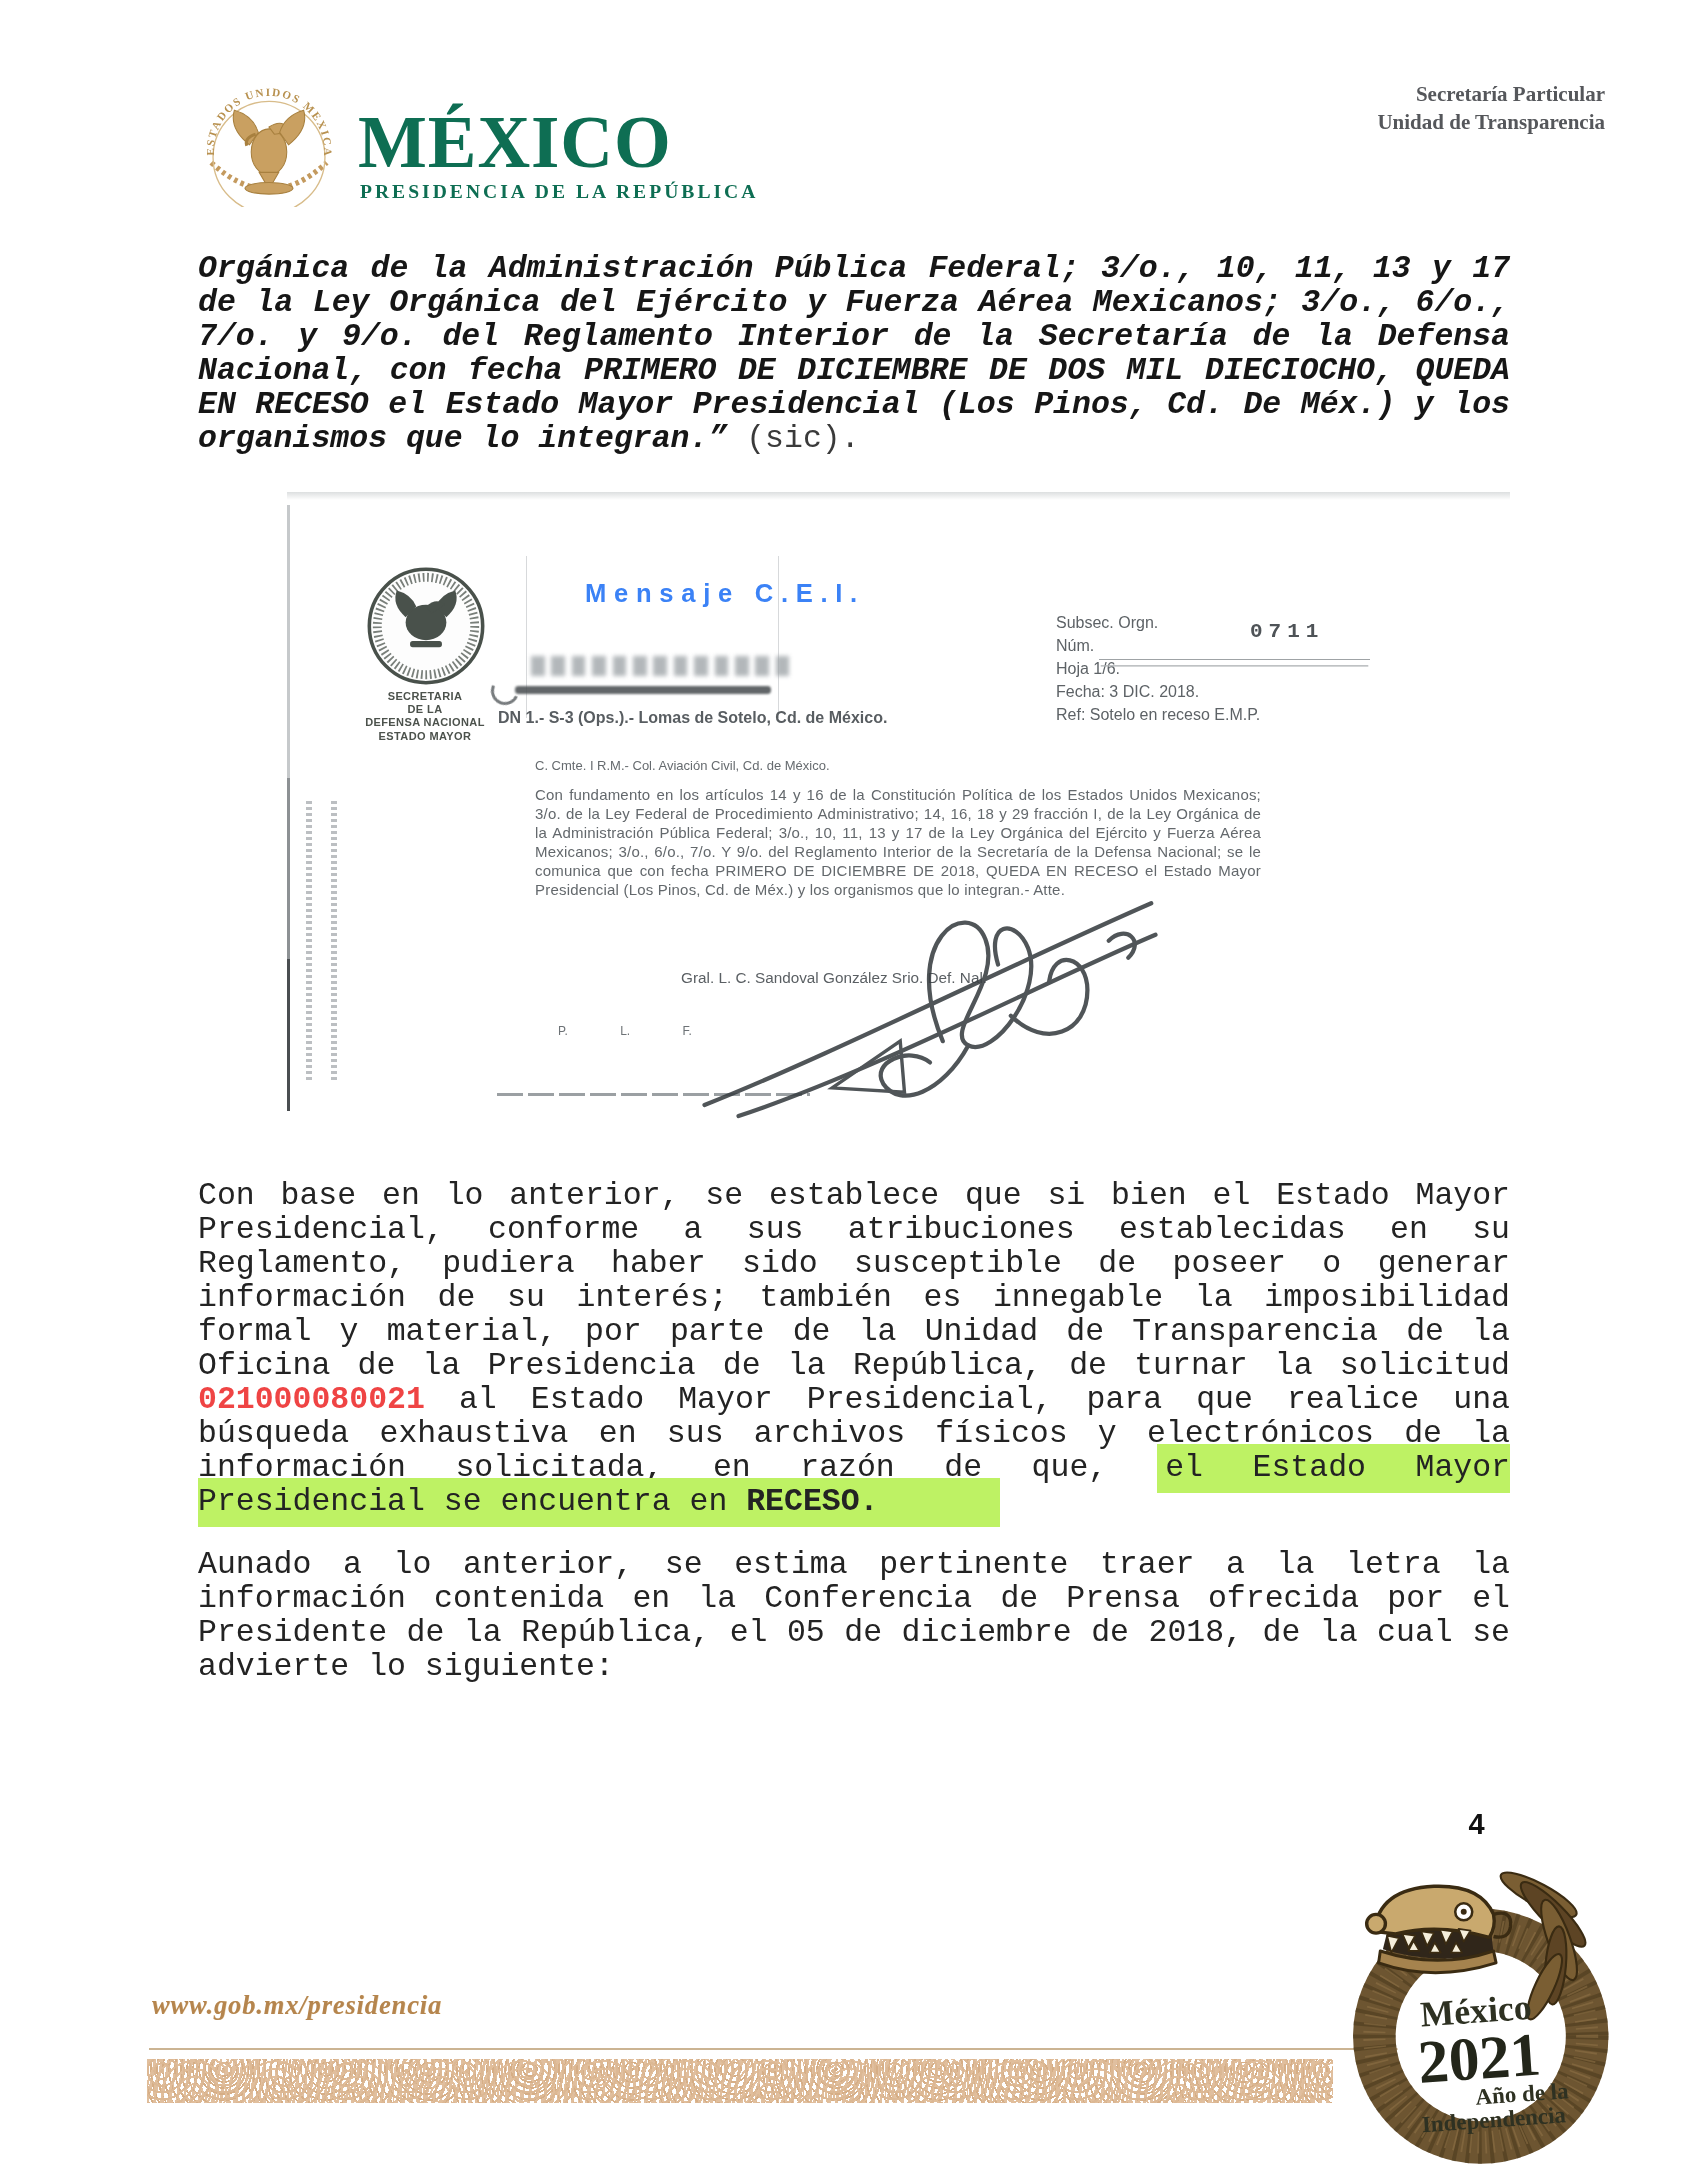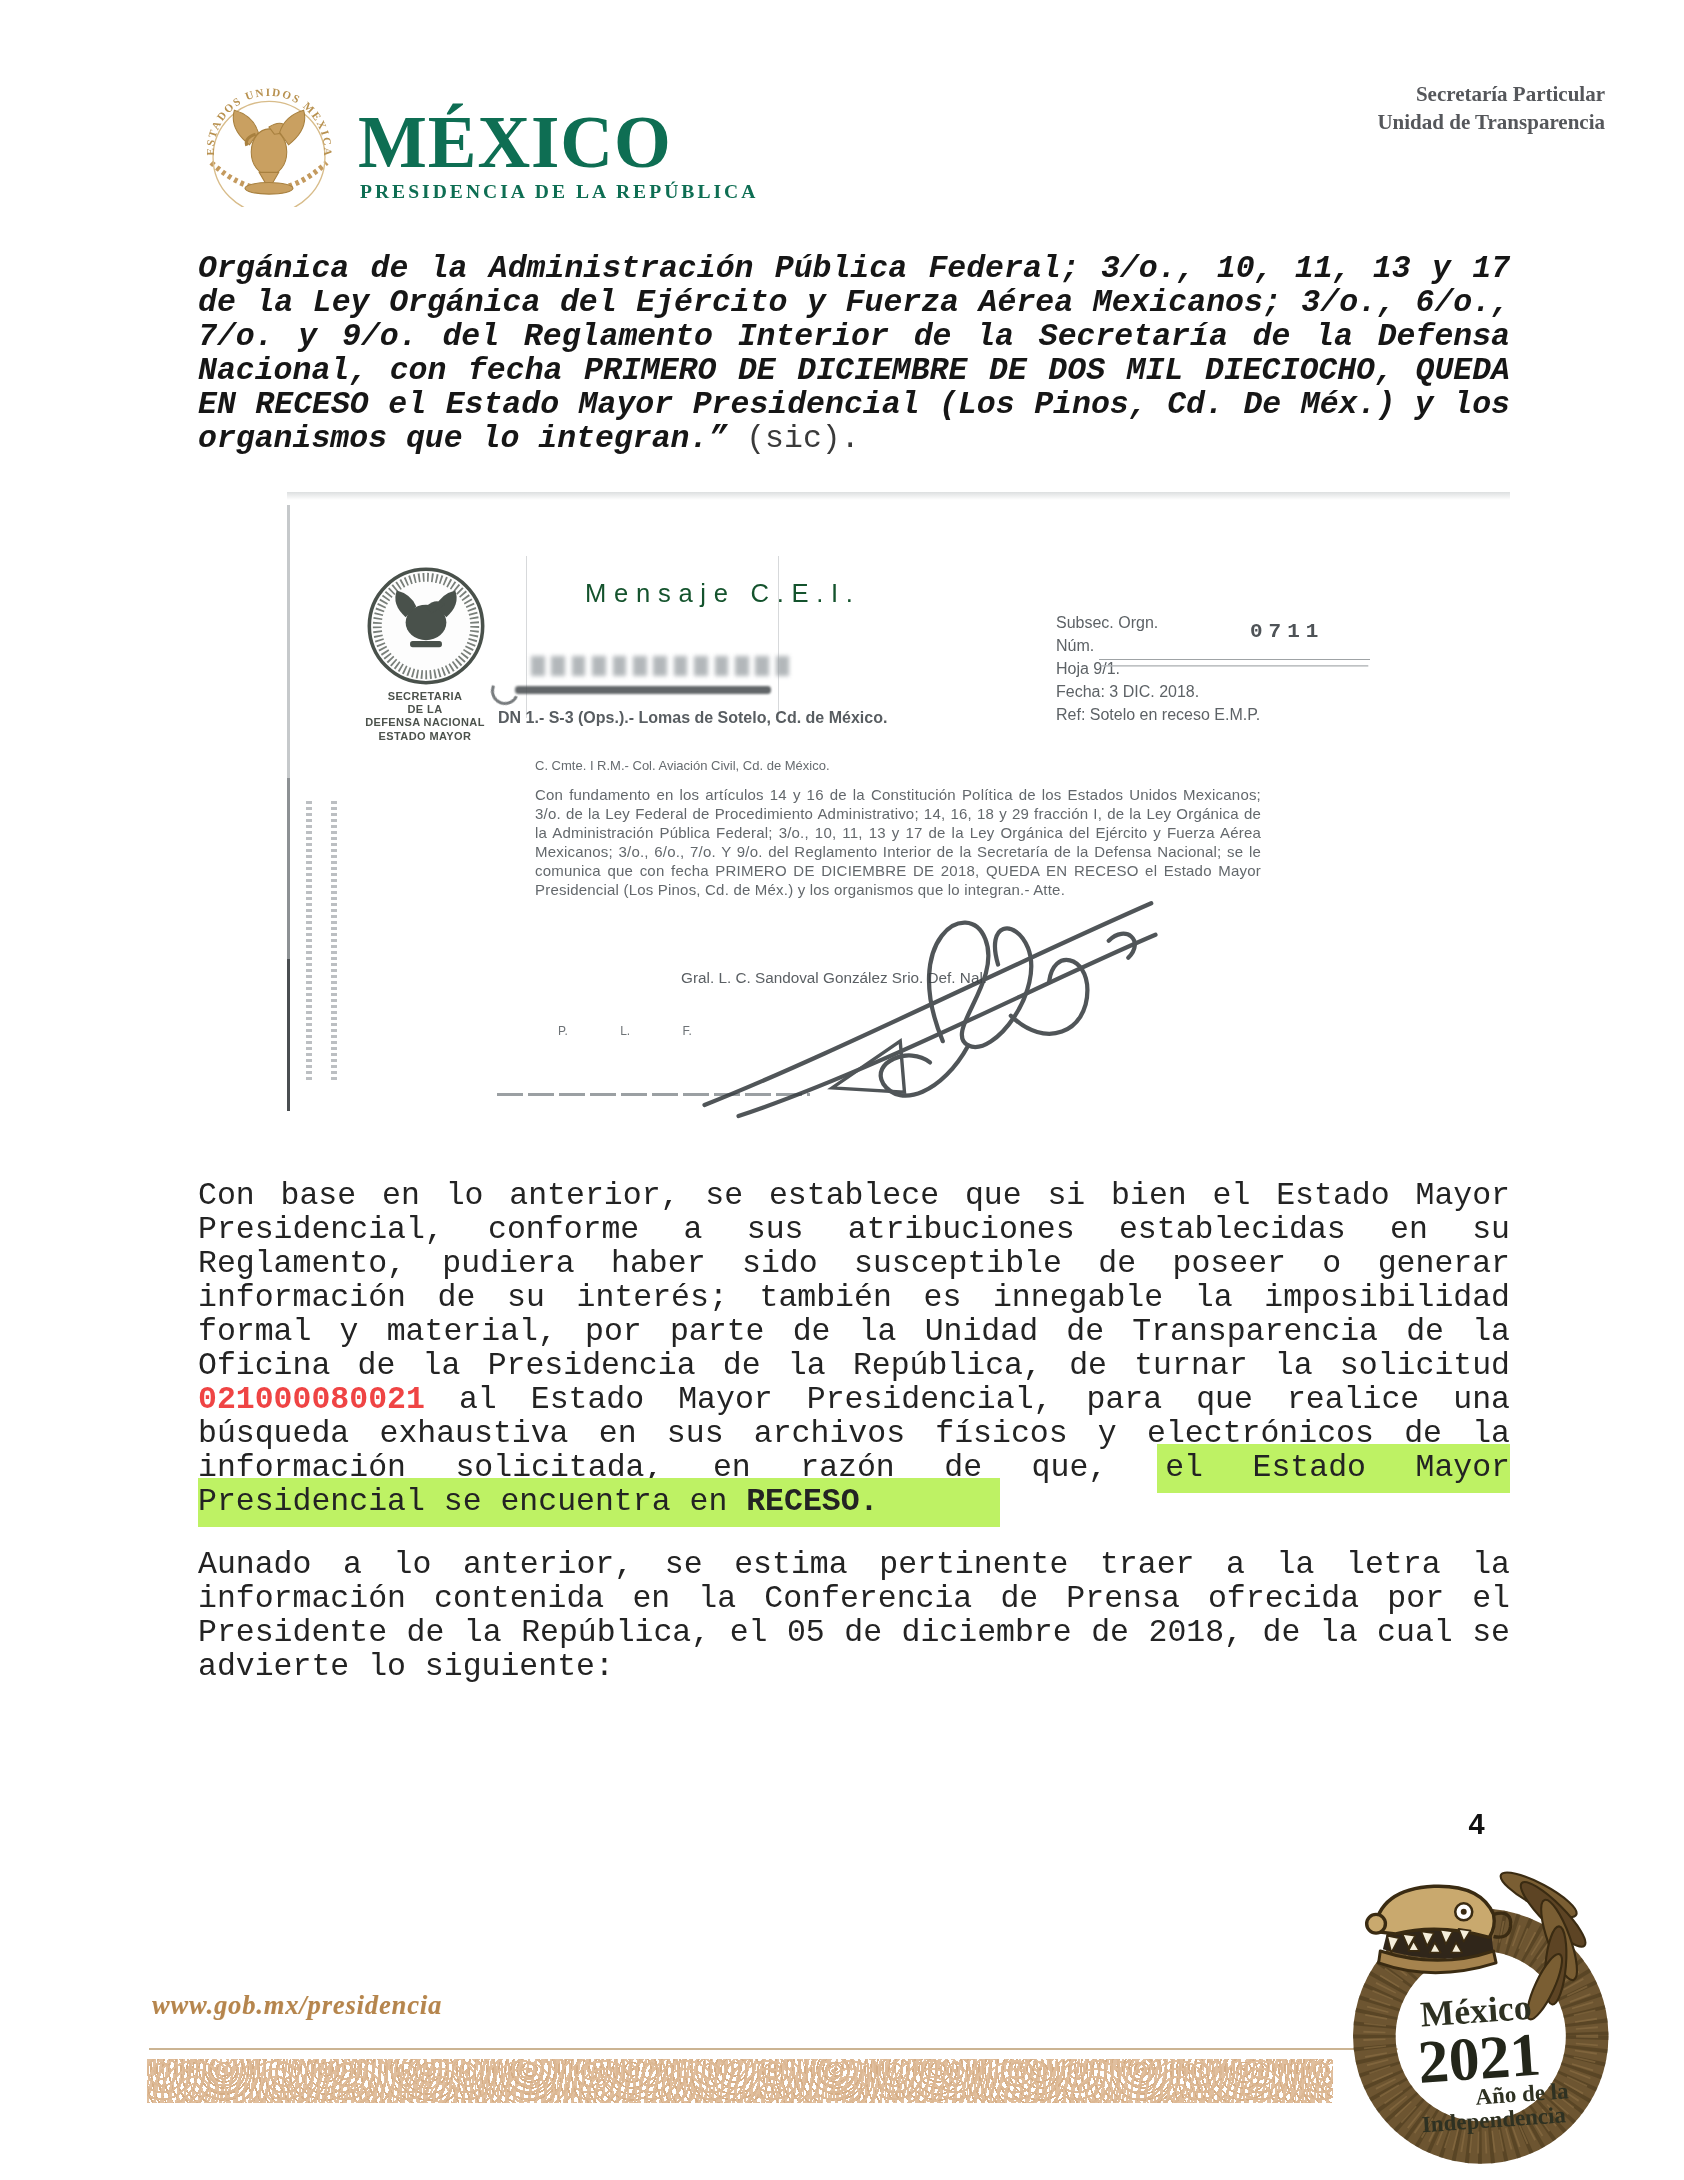--- a/index.html
+++ b/index.html
@@ -31,22 +31,22 @@
   .memo{position:absolute;left:287px;top:492px;width:1223px;height:632px;background:#fff;}
   .memo-topedge{position:absolute;left:0;top:0;width:100%;height:7.7px;
         background:linear-gradient(#d4d7d8,rgba(255,255,255,0));opacity:.8;}
   .memo-leftline{position:absolute;left:0;top:12.8px;width:2.6px;height:606px;
         background:linear-gradient(#c6c9cb 0 45%,#8d9194 45% 75%,#4a4e51 75% 100%);}
   .tiny-col{position:absolute;width:6px;height:281px;top:307px;opacity:.6;filter:blur(0.7px);
         background:repeating-linear-gradient(0deg,#90959a 0 2.6px,rgba(255,255,255,0) 2.6px 6px);}
   .sedena-seal{position:absolute;left:77px;top:72px;width:124px;height:124px;filter:blur(0.3px);}
   .seal-caption{position:absolute;left:36px;top:198px;width:204px;text-align:center;
         font-weight:bold;font-size:11px;line-height:13.2px;letter-spacing:0.4px;color:#4c524c;filter:blur(0.3px);}
-  .memo-title{position:absolute;left:298px;top:87px;font-size:25.6px;font-weight:400;
-        letter-spacing:7.7px;color:#14532d;filter:blur(0.5px);}
+  .memo-title{position:absolute;left:298px;top:87px;font-size:25.6px;font-weight:700;
+        letter-spacing:7.7px;color:#3b82f6;filter:blur(0.5px);}
   .stamp-box{position:absolute;left:239px;top:64px;width:251px;height:162px;
         border-left:1.7px solid #c2c6c8;border-right:1.7px solid #c2c6c8;opacity:.65;}
   .stamp-blur{position:absolute;left:244px;top:164px;width:260px;height:20.4px;filter:blur(1.9px);opacity:.75;
         background:repeating-linear-gradient(90deg,#9aa0a4 0 13.6px,rgba(255,255,255,0) 13.6px 20.4px);}
   .stamp-strike{position:absolute;left:228px;top:194px;width:256px;height:7.7px;background:#474c4f;
         border-radius:3.4px;filter:blur(1px);opacity:.85;}
   .stamp-c{position:absolute;left:204px;top:185px;width:22px;height:22px;border:3.4px solid #565b5e;
         border-right-color:transparent;border-top-color:transparent;border-radius:50%;
         transform:rotate(-20deg);filter:blur(0.5px);opacity:.8;}
   .memo-meta{position:absolute;left:769px;top:119px;font-size:16px;line-height:23px;color:#5d6266;filter:blur(0.3px);}
@@ -139,21 +139,21 @@
 
     <div class="stamp-box"></div>
     <div class="memo-title">Mensaje C.E.I.</div>
     <div class="stamp-blur"></div>
     <div class="stamp-strike"></div>
     <div class="stamp-c"></div>
 
     <div class="memo-meta">
       <div>Subsec. Orgn.</div>
       <div>Núm.</div>
-      <div>Hoja 9/1.</div>
+      <div>Hoja 1/6.</div>
       <div>Fecha: 3 DIC. 2018.</div>
       <div>Ref:  Sotelo en receso E.M.P.</div>
     </div>
     <div class="memo-num">0711</div>
     <div class="num-line"></div>
 
     <div class="addr1">DN 1.- S-3 (Ops.).- Lomas de Sotelo, Cd. de México.</div>
     <div class="addr2">C. Cmte. I R.M.- Col. Aviación Civil, Cd. de México.</div>
     <div class="memo-body">Con fundamento en los artículos 14 y 16 de la Constitución Política de los Estados Unidos Mexicanos; 3/o. de la Ley Federal de Procedimiento Administrativo; 14, 16, 18 y 29 fracción I, de la Ley Orgánica de la Administración Pública Federal; 3/o., 10, 11, 13 y 17 de la Ley Orgánica del Ejército y Fuerza Aérea Mexicanos; 3/o., 6/o., 7/o. Y 9/o. del Reglamento Interior de la Secretaría de la Defensa Nacional; se le comunica que con fecha PRIMERO DE DICIEMBRE DE 2018, QUEDA EN RECESO el Estado Mayor Presidencial (Los Pinos, Cd. de Méx.) y los organismos que lo integran.- Atte.</div>
 

